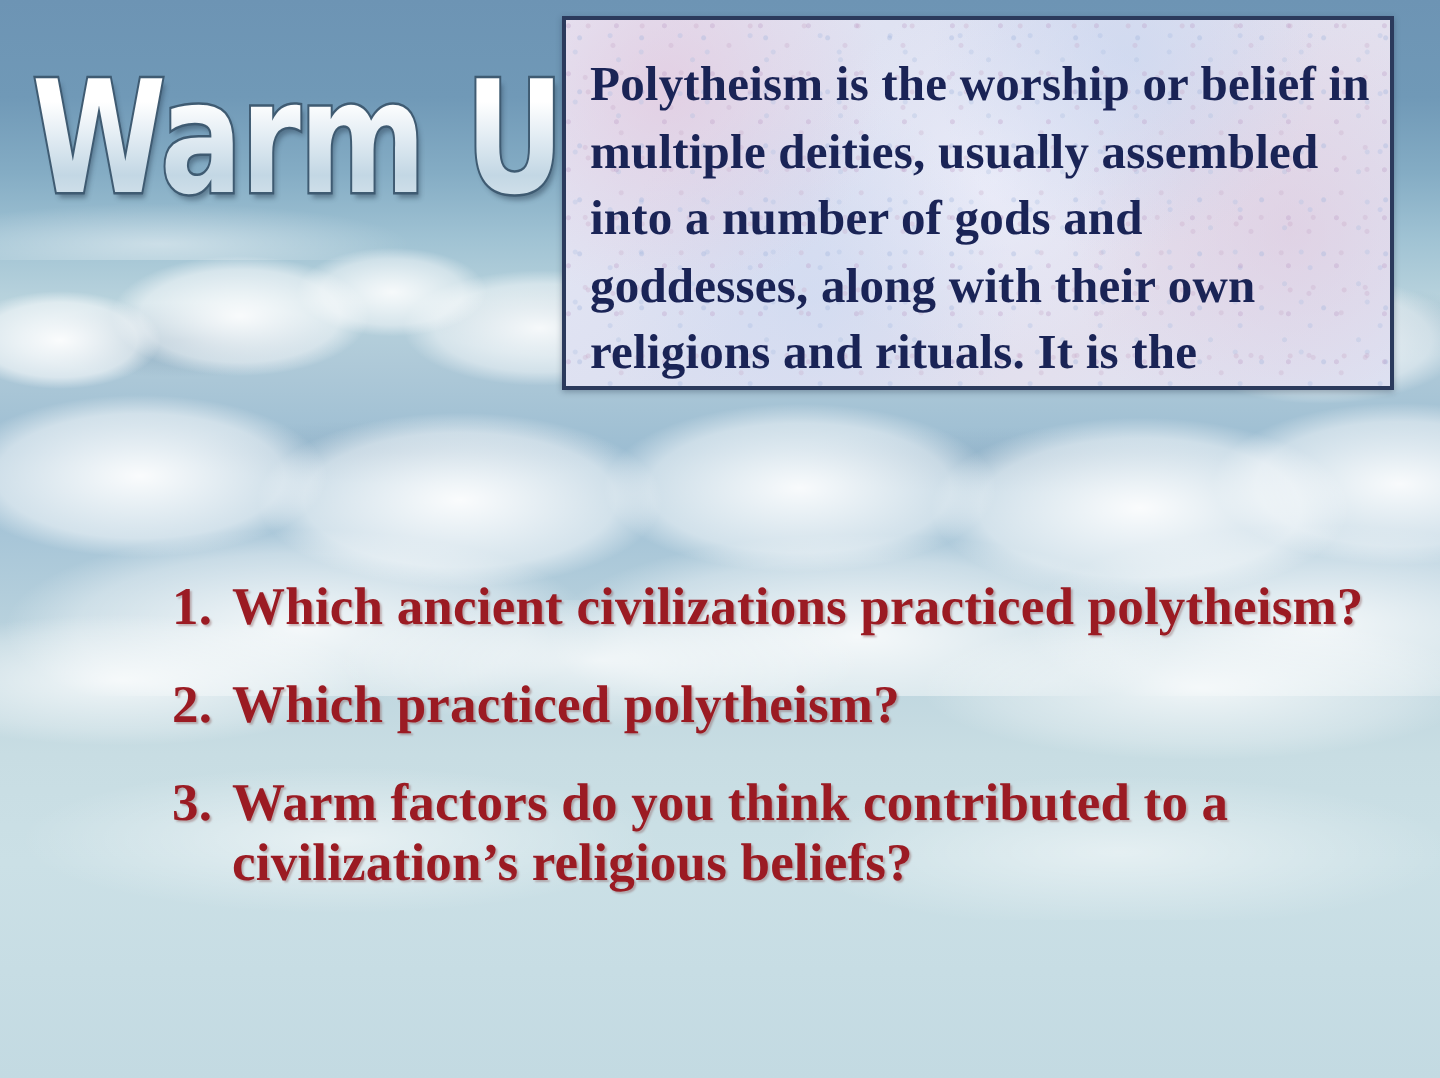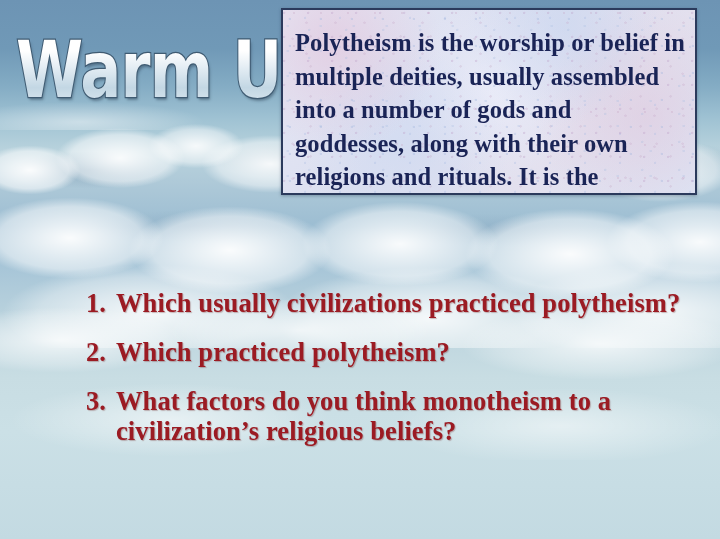--- a/index.html
+++ b/index.html
@@ -220,25 +220,25 @@
   <div id="warmup-title-outline">Warm Up</div>
   <div id="warmup-title">Warm Up</div>
 
   <div id="definition-box">
     <p id="definition-text">Polytheism is the worship or belief in multiple deities, usually assembled into a number of gods and goddesses, along with their own religions and rituals. It is the opposite of monotheism, the belief in a singular God.</p>
   </div>
 
   <ol id="questions-list">
     <li class="question-item">
       <span class="question-number">1.</span>
-      <span class="question-text">Which usually civilizations practiced polytheism?</span>
+      <span class="question-text">Which ancient civilizations practiced polytheism?</span>
     </li>
     <li class="question-item">
       <span class="question-number">2.</span>
       <span class="question-text">Which practiced polytheism?</span>
     </li>
     <li class="question-item">
       <span class="question-number">3.</span>
-      <span class="question-text">What factors do you think monotheism to a civilization’s religious beliefs?</span>
+      <span class="question-text">Warm factors do you think contributed to a civilization’s religious beliefs?</span>
     </li>
   </ol>
 
 </div>
 
 </body></html>

